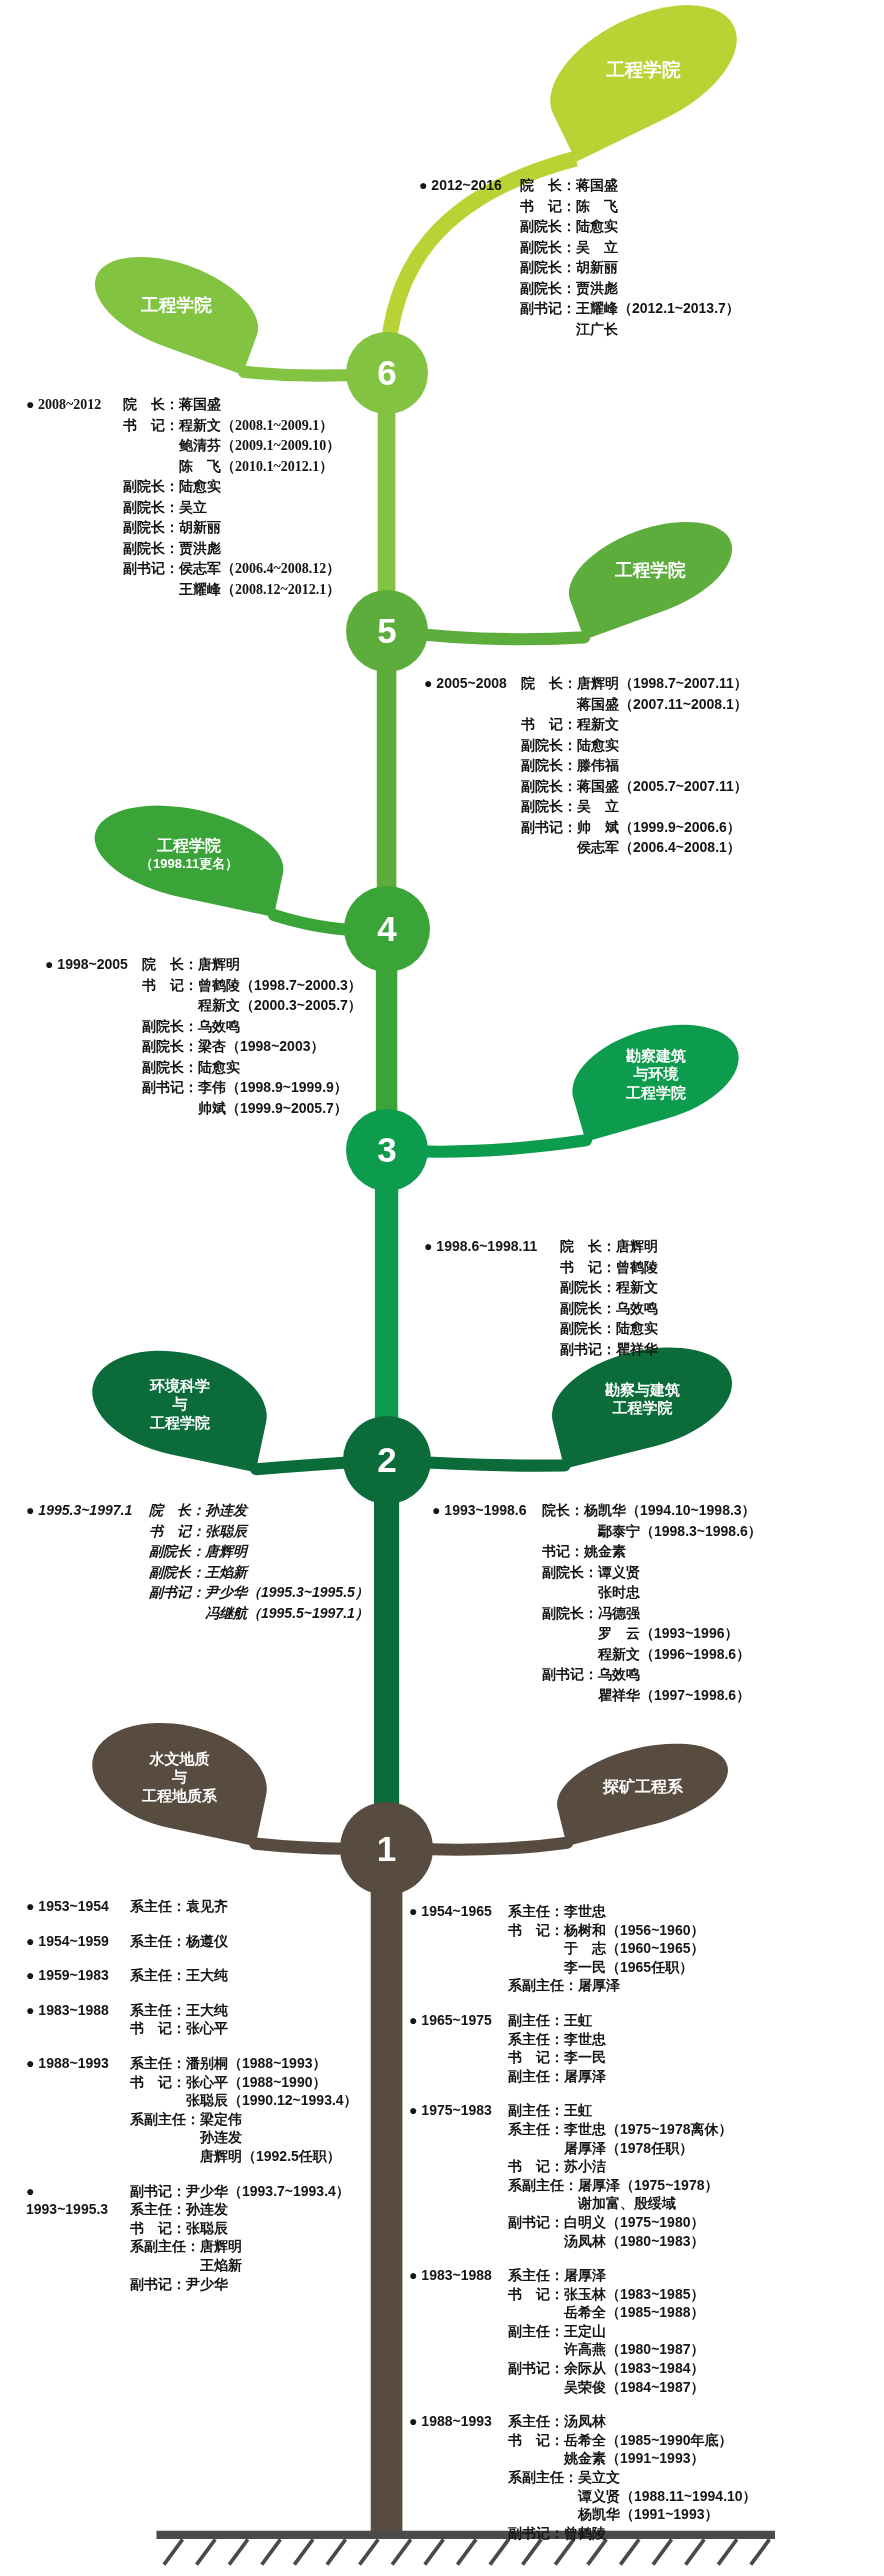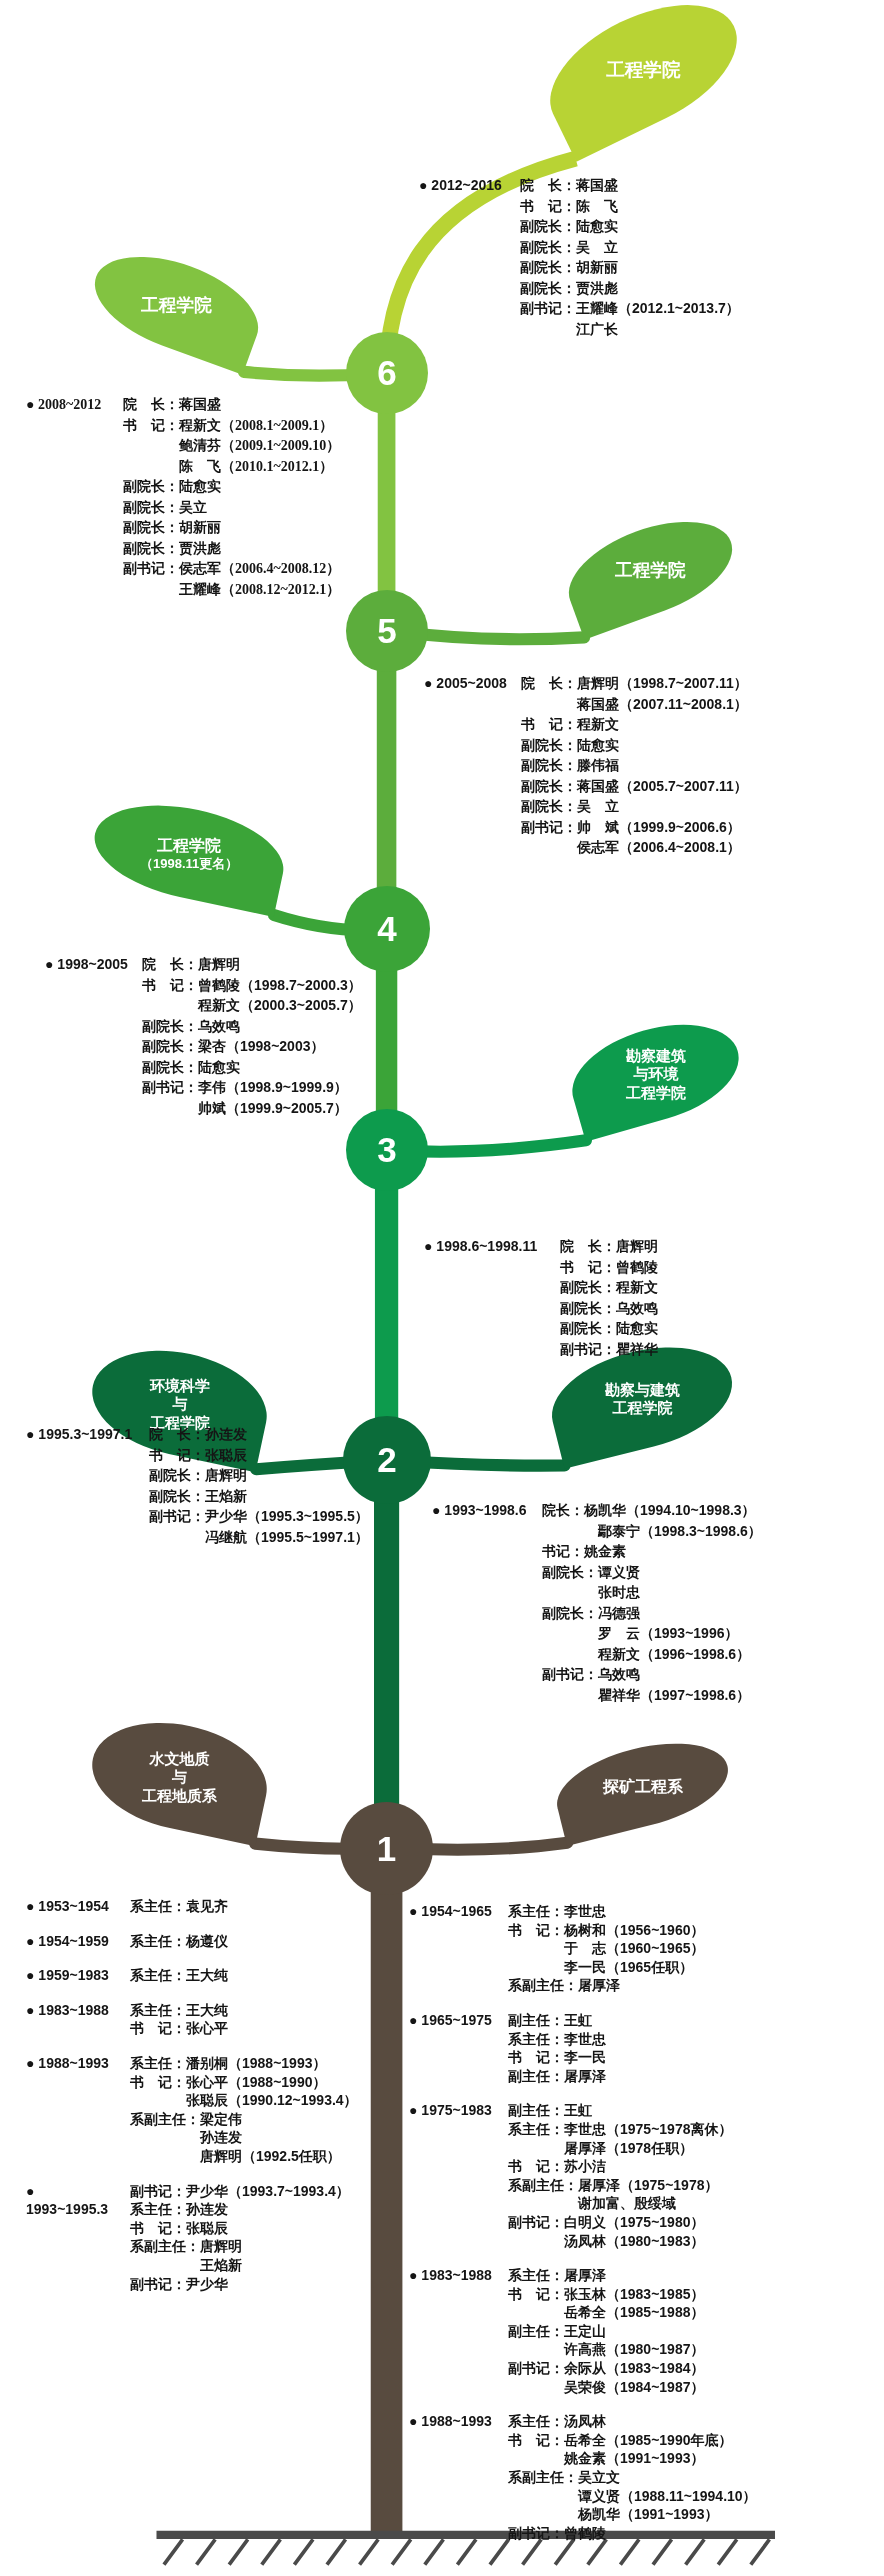--- a/index.html
+++ b/index.html
@@ -197,21 +197,21 @@
       <div class="prow"><span class="ycell"></span><span class="tcell ind2">帅斌（1999.9~2005.7）</span></div>
     </section>
   <section class="pblock" style="left:424px;top:1200px;margin-top:36px;--yw:136px;">
       <div class="prow"><span class="ycell">● 1998.6~1998.11</span><span class="tcell">院　长：唐辉明</span></div>
       <div class="prow"><span class="ycell"></span><span class="tcell">书　记：曾鹤陵</span></div>
       <div class="prow"><span class="ycell"></span><span class="tcell">副院长：程新文</span></div>
       <div class="prow"><span class="ycell"></span><span class="tcell">副院长：乌效鸣</span></div>
       <div class="prow"><span class="ycell"></span><span class="tcell">副院长：陆愈实</span></div>
       <div class="prow"><span class="ycell"></span><span class="tcell">副书记：瞿祥华</span></div>
     </section>
-  <section class="pblock" style="left:26px;top:1424px;--yw:123px;">
+  <section class="pblock" style="left:26px;top:1500px;font-style:italic;--yw:123px;">
       <div class="prow"><span class="ycell">● 1995.3~1997.1</span><span class="tcell">院　长：孙连发</span></div>
       <div class="prow"><span class="ycell"></span><span class="tcell">书　记：张聪辰</span></div>
       <div class="prow"><span class="ycell"></span><span class="tcell">副院长：唐辉明</span></div>
       <div class="prow"><span class="ycell"></span><span class="tcell">副院长：王焰新</span></div>
       <div class="prow"><span class="ycell"></span><span class="tcell">副书记：尹少华（1995.3~1995.5）</span></div>
       <div class="prow"><span class="ycell"></span><span class="tcell ind2">冯继航（1995.5~1997.1）</span></div>
     </section>
   <section class="pblock" style="left:432px;top:1500px;--yw:110px;">
       <div class="prow"><span class="ycell">● 1993~1998.6</span><span class="tcell">院长：杨凯华（1994.10~1998.3）</span></div>
       <div class="prow"><span class="ycell"></span><span class="tcell ind2">鄢泰宁（1998.3~1998.6）</span></div>

